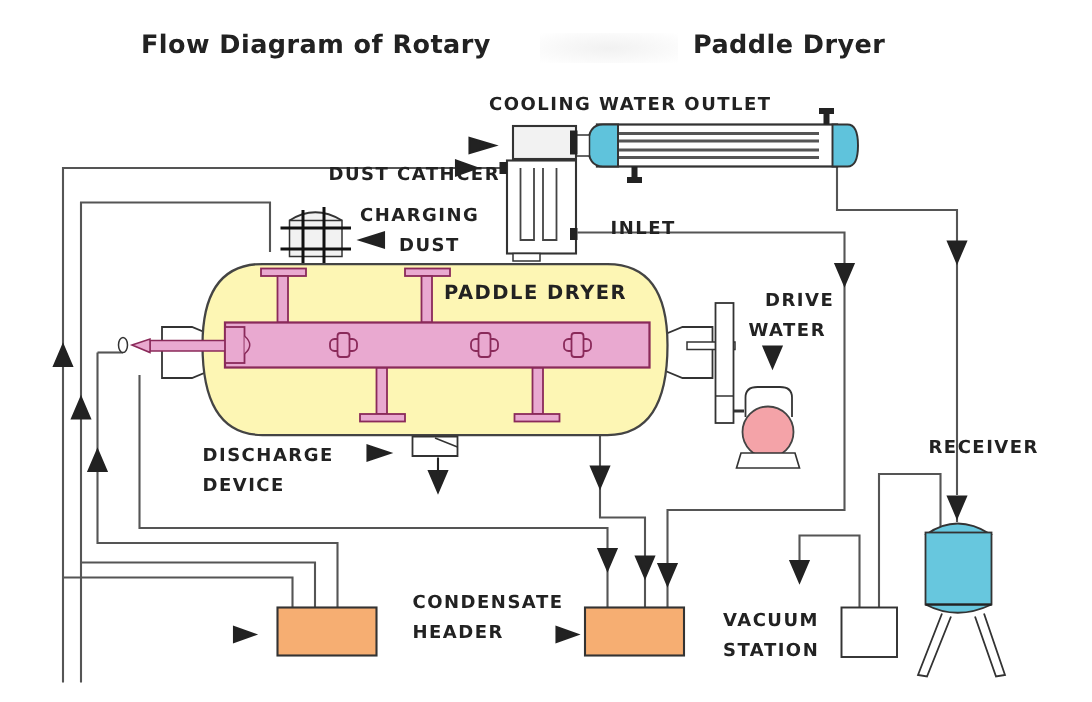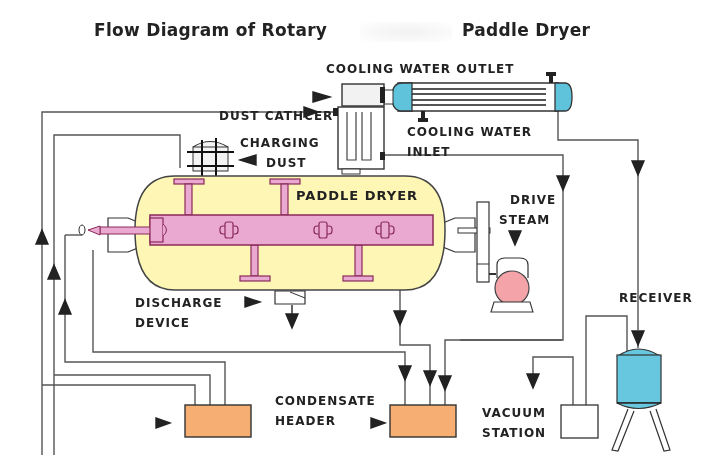--- a/index.html
+++ b/index.html
@@ -173,25 +173,24 @@
     <rect x="561" y="405" width="37" height="33" fill="#fff" stroke="#333" stroke-width="1.3"></rect>
 
     <rect x="185" y="405" width="66" height="32" fill="#f6ae72" stroke="#333" stroke-width="1.4"></rect>
     <rect x="390" y="405" width="66" height="32" fill="#f6ae72" stroke="#333" stroke-width="1.4"></rect>
   </svg>
 
   <div class="lbl" style="left:326px;top:62px;">COOLING WATER OUTLET</div>
   <div class="lbl" style="left:178px;top:109px;margin-left:41px;">DUST CATHCER</div>
   <div class="lbl" style="left:240px;top:136px;">CHARGING</div>
   <div class="lbl" style="left:266px;top:156px;">DUST</div>
-  <div class="lbl" style="left:407px;top:125px;">COOLING WATER</div>
   <div class="lbl" style="left:407px;top:145px;">INLET</div>
   <div class="lbl" style="left:296px;top:189px;font-size:13px;">PADDLE DRYER</div>
   <div class="lbl" style="left:510px;top:193px;">DRIVE</div>
-  <div class="lbl" style="left:499px;top:213px;">STEAM</div>
+  <div class="lbl" style="left:499px;top:213px;">WATER</div>
   <div class="lbl" style="left:599px;top:291px;margin-left:20px;">RECEIVER</div>
   <div class="lbl" style="left:135px;top:296px;">DISCHARGE</div>
   <div class="lbl" style="left:135px;top:316px;">DEVICE</div>
   <div class="lbl" style="left:275px;top:394px;">CONDENSATE</div>
   <div class="lbl" style="left:275px;top:414px;">HEADER</div>
   <div class="lbl" style="left:482px;top:406px;text-align:center;">VACUUM</div>
   <div class="lbl" style="left:482px;top:426px;">STATION</div>
 </div>
 
 </body></html>

